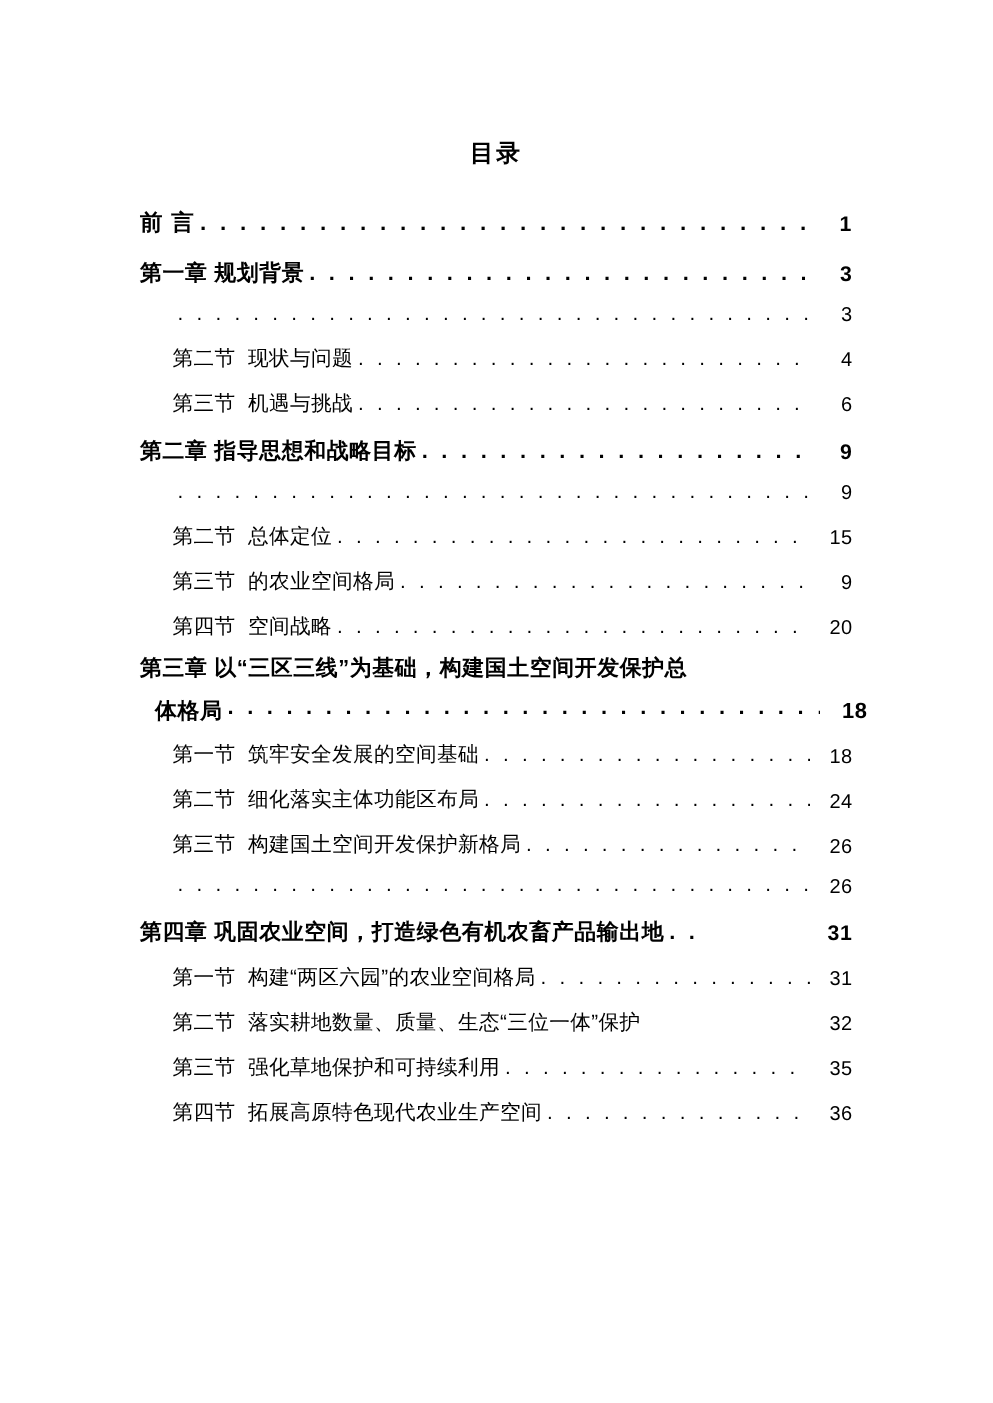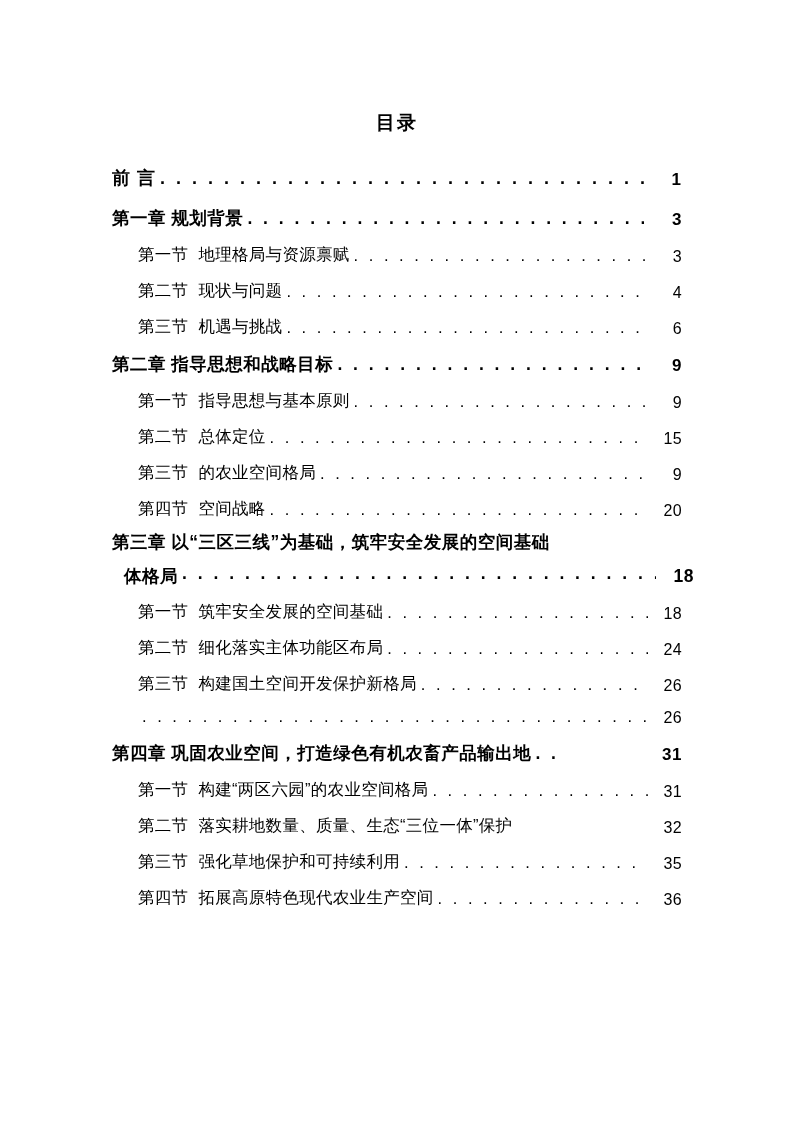--- a/index.html
+++ b/index.html
@@ -115,21 +115,20 @@
     <span class="page-num">1</span>
   </div>
 
   <div class="entry lvl-chapter">
     <span class="label">第一章  规划背景</span>
     <span class="dots">. . . . . . . . . . . . . . . . . . . . . . . . . . . . . . . . . . . . . . . . . . . . . . . . . . . . . . . . . . . . . .</span>
     <span class="page-num">3</span>
   </div>
 
   <div class="entry lvl-section">
-    <span class="label"><span class="sec-no">第一节</span><span>地理格局与资源禀赋</span></span>
     <span class="dots">. . . . . . . . . . . . . . . . . . . . . . . . . . . . . . . . . . . . . . . . . . . . . . . . . . . . . . . . . . . . . .</span>
     <span class="page-num">3</span>
   </div>
 
   <div class="entry lvl-section">
     <span class="label"><span class="sec-no">第二节</span><span>现状与问题</span></span>
     <span class="dots">. . . . . . . . . . . . . . . . . . . . . . . . . . . . . . . . . . . . . . . . . . . . . . . . . . . . . . . . . . . . . .</span>
     <span class="page-num">4</span>
   </div>
 
@@ -139,21 +138,20 @@
     <span class="page-num">6</span>
   </div>
 
   <div class="entry lvl-chapter">
     <span class="label">第二章  指导思想和战略目标</span>
     <span class="dots">. . . . . . . . . . . . . . . . . . . . . . . . . . . . . . . . . . . . . . . . . . . . . . . . . . . . . . . . . . . . . .</span>
     <span class="page-num">9</span>
   </div>
 
   <div class="entry lvl-section">
-    <span class="label"><span class="sec-no">第一节</span><span>指导思想与基本原则</span></span>
     <span class="dots">. . . . . . . . . . . . . . . . . . . . . . . . . . . . . . . . . . . . . . . . . . . . . . . . . . . . . . . . . . . . . .</span>
     <span class="page-num">9</span>
   </div>
 
   <div class="entry lvl-section">
     <span class="label"><span class="sec-no">第二节</span><span>总体定位</span></span>
     <span class="dots">. . . . . . . . . . . . . . . . . . . . . . . . . . . . . . . . . . . . . . . . . . . . . . . . . . . . . . . . . . . . . .</span>
     <span class="page-num">15</span>
   </div>
 
@@ -163,21 +161,21 @@
     <span class="page-num">9</span>
   </div>
 
   <div class="entry lvl-section">
     <span class="label"><span class="sec-no">第四节</span><span>空间战略</span></span>
     <span class="dots">. . . . . . . . . . . . . . . . . . . . . . . . . . . . . . . . . . . . . . . . . . . . . . . . . . . . . . . . . . . . . .</span>
     <span class="page-num">20</span>
   </div>
 
   <div class="lvl-chapter-wrap">
-    <span class="first-line">第三章  以“三区三线”为基础，筑牢安全发展的空间基础</span>
+    <span class="first-line">第三章  以“三区三线”为基础，构建国土空间开发保护总</span>
     <div class="entry" style="margin-bottom:16px;">
       <span class="label">体格局</span>
       <span class="dots">. . . . . . . . . . . . . . . . . . . . . . . . . . . . . . . . . . . . . . . . . . . . . . . . . . . . . . . . . . . . . .</span>
       <span class="page-num" style="width:34px;">18</span>
     </div>
   </div>
 
   <div class="entry lvl-section">
     <span class="label"><span class="sec-no">第一节</span><span>筑牢安全发展的空间基础</span></span>
     <span class="dots">. . . . . . . . . . . . . . . . . . . . . . . . . . . . . . . . . . . . . . . . . . . . . . . . . . . . . . . . . . . . . .</span>

